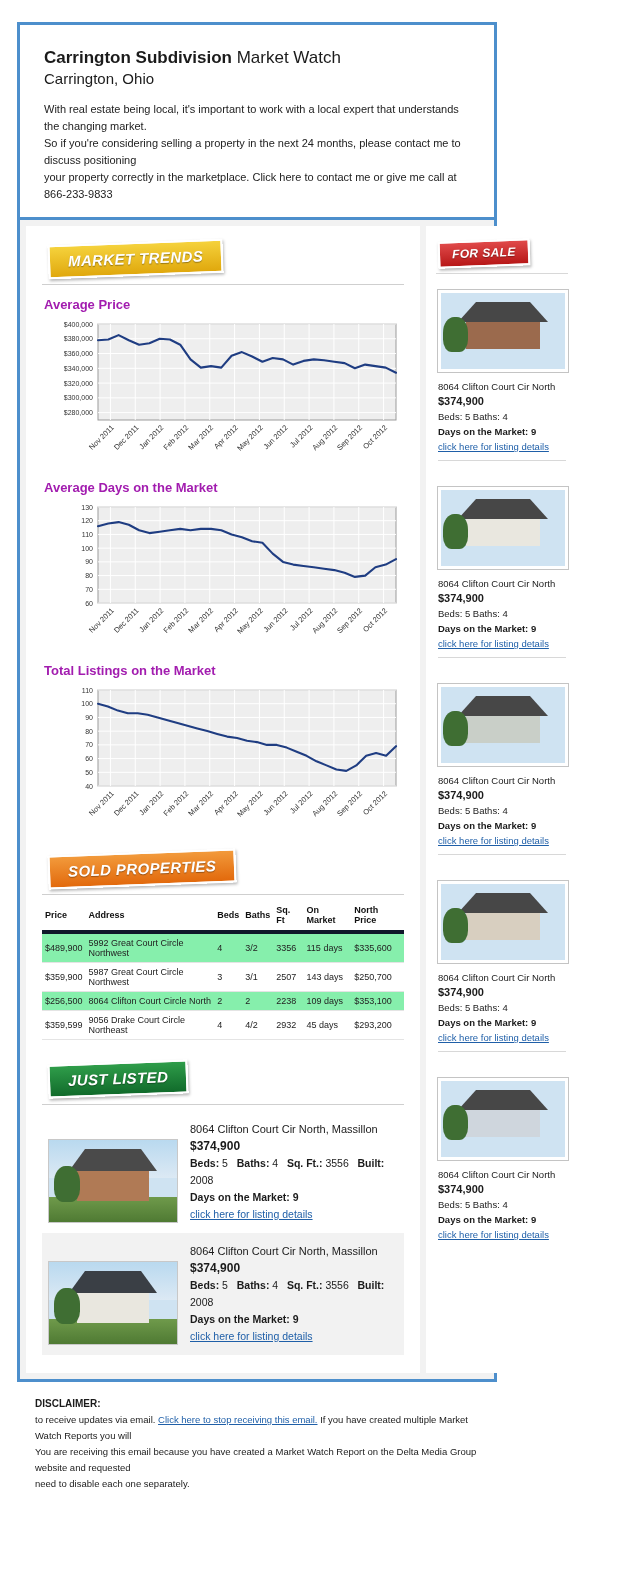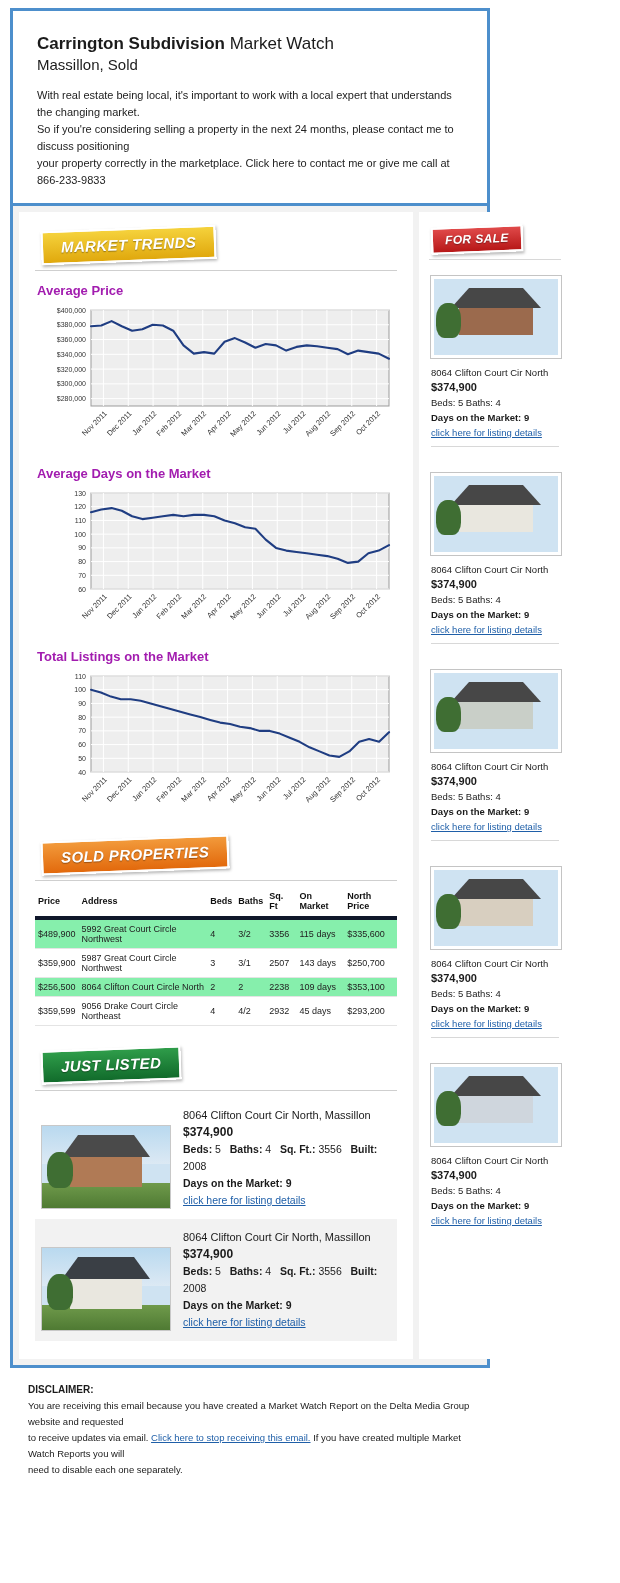--- a/index.html
+++ b/index.html
@@ -7,21 +7,22 @@
   body {
     width: 620px;
     background: #ffffff;
     font-family: "Liberation Sans", sans-serif;
     color: #1b1b1b;
     -webkit-font-smoothing: antialiased;
   }
   .page {
     width: 500px;
     background: #ffffff;
-    padding: 8px 10px 0 10px;
+    padding: 22px 10px 0 10px;
+    margin-left: 7px;
   }
   .outer {
     border: 3px solid #4d8fcc;
     background: #ffffff;
   }
   
   .header {
     background: #ffffff;
     padding: 22px 24px 14px 24px;
     border-bottom: 3px solid #4d8fcc;
@@ -177,21 +178,21 @@
 </head>
 <body>
 
 <div class="page">
  <div class="outer">
 
   <div class="header">
     <div class="title">
       <b>Carrington Subdivision</b><span> Market Watch</span>
     </div>
-    <div class="subtitle">Massillon, Sold</div>
+    <div class="subtitle">Carrington, Ohio</div>
     <div class="intro">
       <div>With real estate being local, it's important to work with a local expert that understands the changing market.</div>
       <div>So if you're considering selling a property in the next 24 months, please contact me to discuss positioning</div>
       <div>your property correctly in the marketplace. Click here to contact me or give me call at 866-233-9833</div>
     </div>
   </div>
 
   <div class="body-wrap">
 
     <div class="left-col">
@@ -489,19 +490,19 @@
               </div>
               <div class="fs-text"><div>8064 Clifton Court Cir North</div><div class="p">$374,900</div><div>Beds: 5 Baths: 4</div><div class="bold">Days on the Market: 9</div><a class="link">click here for listing details</a></div>
             </div>
           </div>
     </div>
   </div>
  </div>
 
  <div class="disclaimer">
    <div class="dt">DISCLAIMER:</div>
-   <div>You are receiving this email because you have created a Market Watch Report on the Delta Media Group website and requested</div>
    <div>
      <span>to receive updates via email. </span><a class="link">Click here to stop receiving this email.</a><span> If you have created multiple Market Watch Reports you will</span>
    </div>
+   <div>You are receiving this email because you have created a Market Watch Report on the Delta Media Group website and requested</div>
    <div>need to disable each one separately.</div>
  </div>
 </div>
 
 </body></html>

